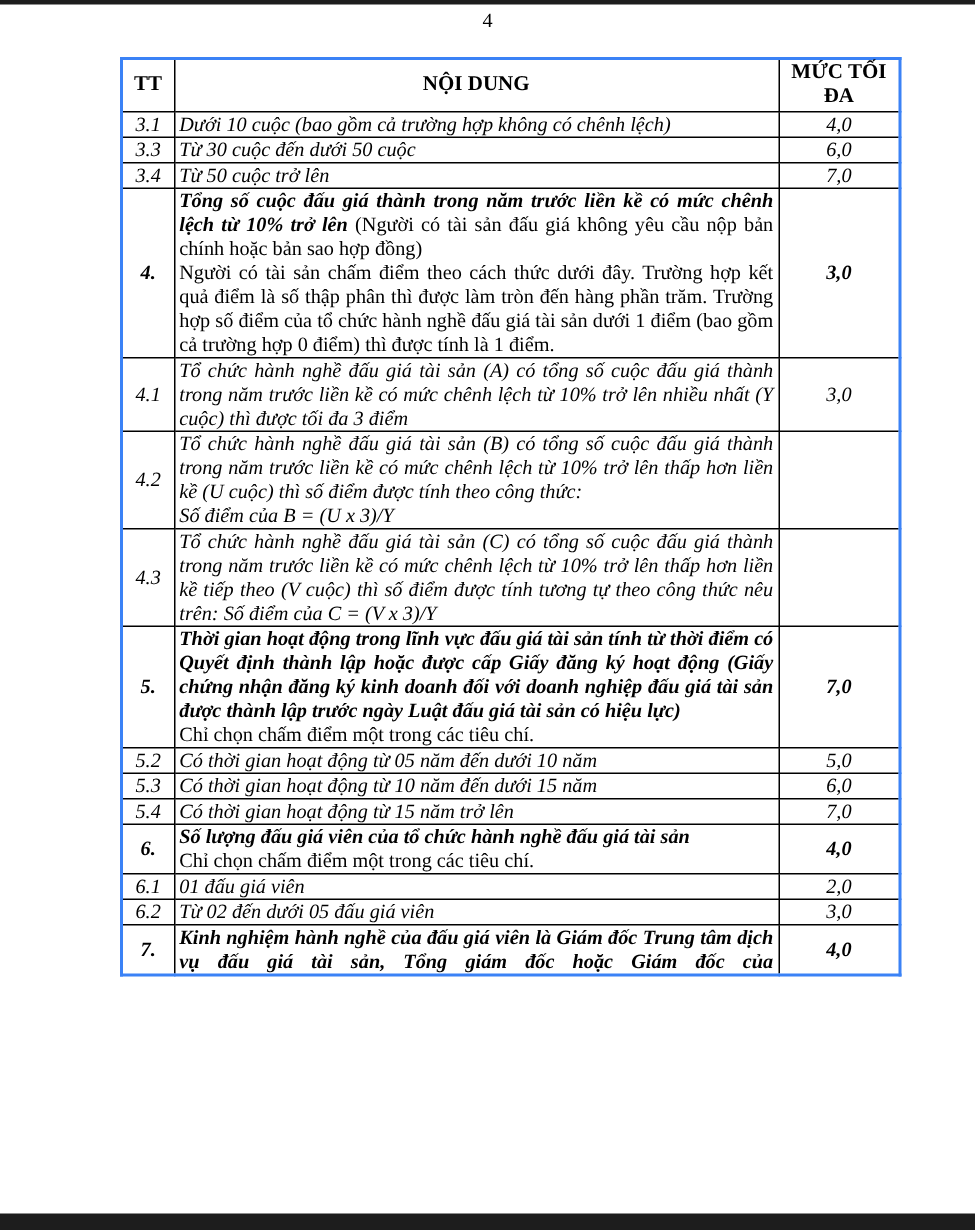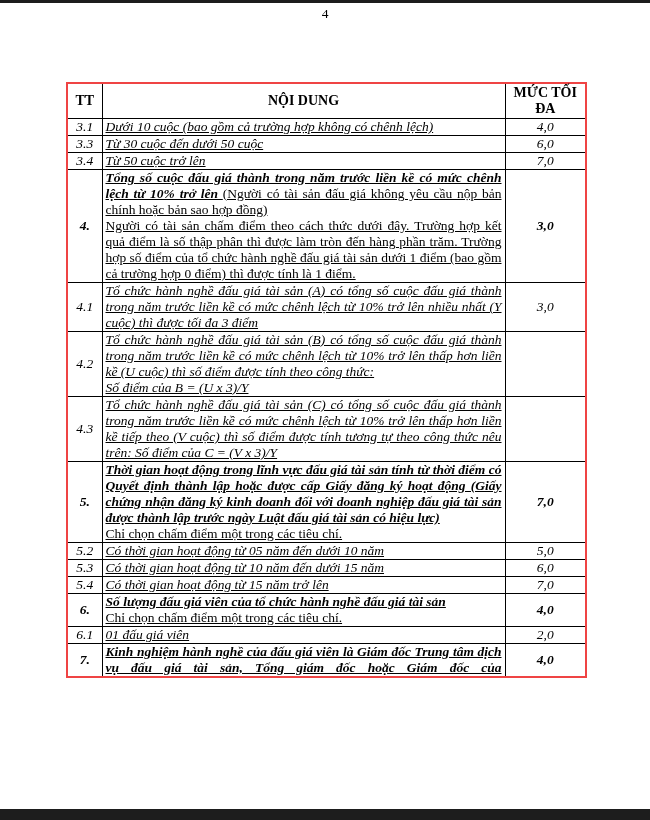--- a/index.html
+++ b/index.html
@@ -5,34 +5,34 @@
   html,body{margin:0;padding:0;}
   body{
     width:650px;height:820px;background:#ffffff;color:#000;
     font-family:"Liberation Serif","DejaVu Serif",serif;
     position:relative;overflow:hidden;
   }
   .bar-top{position:absolute;top:0;left:0;width:650px;height:3px;background:#1d1d1d;}
   .bar-bottom{position:absolute;top:809px;left:0;width:650px;height:11px;background:#1d1d1d;}
   .page-number{position:absolute;top:6px;left:0;width:650px;text-align:center;font-size:13.5px;}
   table.criteria{
-    position:absolute;left:66px;top:38px;width:519px;
+    position:absolute;left:80px;top:38px;width:519px;
     border-collapse:collapse;table-layout:fixed;
-    font-size:13.5px;line-height:16px;border:2px solid #ef4444;margin-top:44px;
+    font-size:13.5px;line-height:16px;border:2px solid #3b82f6;
   }
   th,td{border:1px solid #000;vertical-align:middle;padding:0 3px;}
   thead th{
     font-weight:bold;font-style:normal;text-align:center;
     font-size:14px;line-height:16px;padding:1px 2px;
   }
   td.tt-cell{text-align:center;font-style:italic;padding:0 1px;white-space:nowrap;}
   td.max-cell{text-align:center;font-style:italic;}
   tr.main td.tt-cell,tr.main td.max-cell{font-weight:bold;}
   td.content-cell{padding:0 3px;}
-  .para{text-align:justify;text-decoration:underline;}
+  .para{text-align:justify;}
   .para.jl{text-align-last:justify;}
   .run-bi{font-weight:bold;font-style:italic;}
   .run-i{font-style:italic;}
   .run-r{font-style:normal;font-weight:normal;}
 </style>
 </head>
 <body>
 
 <div class="bar-top"></div>
 
@@ -140,20 +140,27 @@
         </td>
         <td class="max-cell">4,0</td>
       </tr>
       <tr class="sub">
         <td class="tt-cell">6.1</td>
         <td class="content-cell">
           <div class="para"><span class="run-i">01 đấu giá viên</span></div>
         </td>
         <td class="max-cell">2,0</td>
       </tr>
+      <tr class="sub">
+        <td class="tt-cell">6.2</td>
+        <td class="content-cell">
+          <div class="para"><span class="run-i">Từ 02 đến dưới 05 đấu giá viên</span></div>
+        </td>
+        <td class="max-cell">3,0</td>
+      </tr>
       <tr class="main">
         <td class="tt-cell">7.</td>
         <td class="content-cell">
           <div class="para jl"><span class="run-bi">Kinh nghiệm hành nghề của đấu giá viên là Giám đốc Trung tâm dịch vụ đấu giá tài sản, Tổng giám đốc hoặc Giám đốc của</span></div>
         </td>
         <td class="max-cell">4,0</td>
       </tr>
     </tbody>
 </table>
 

